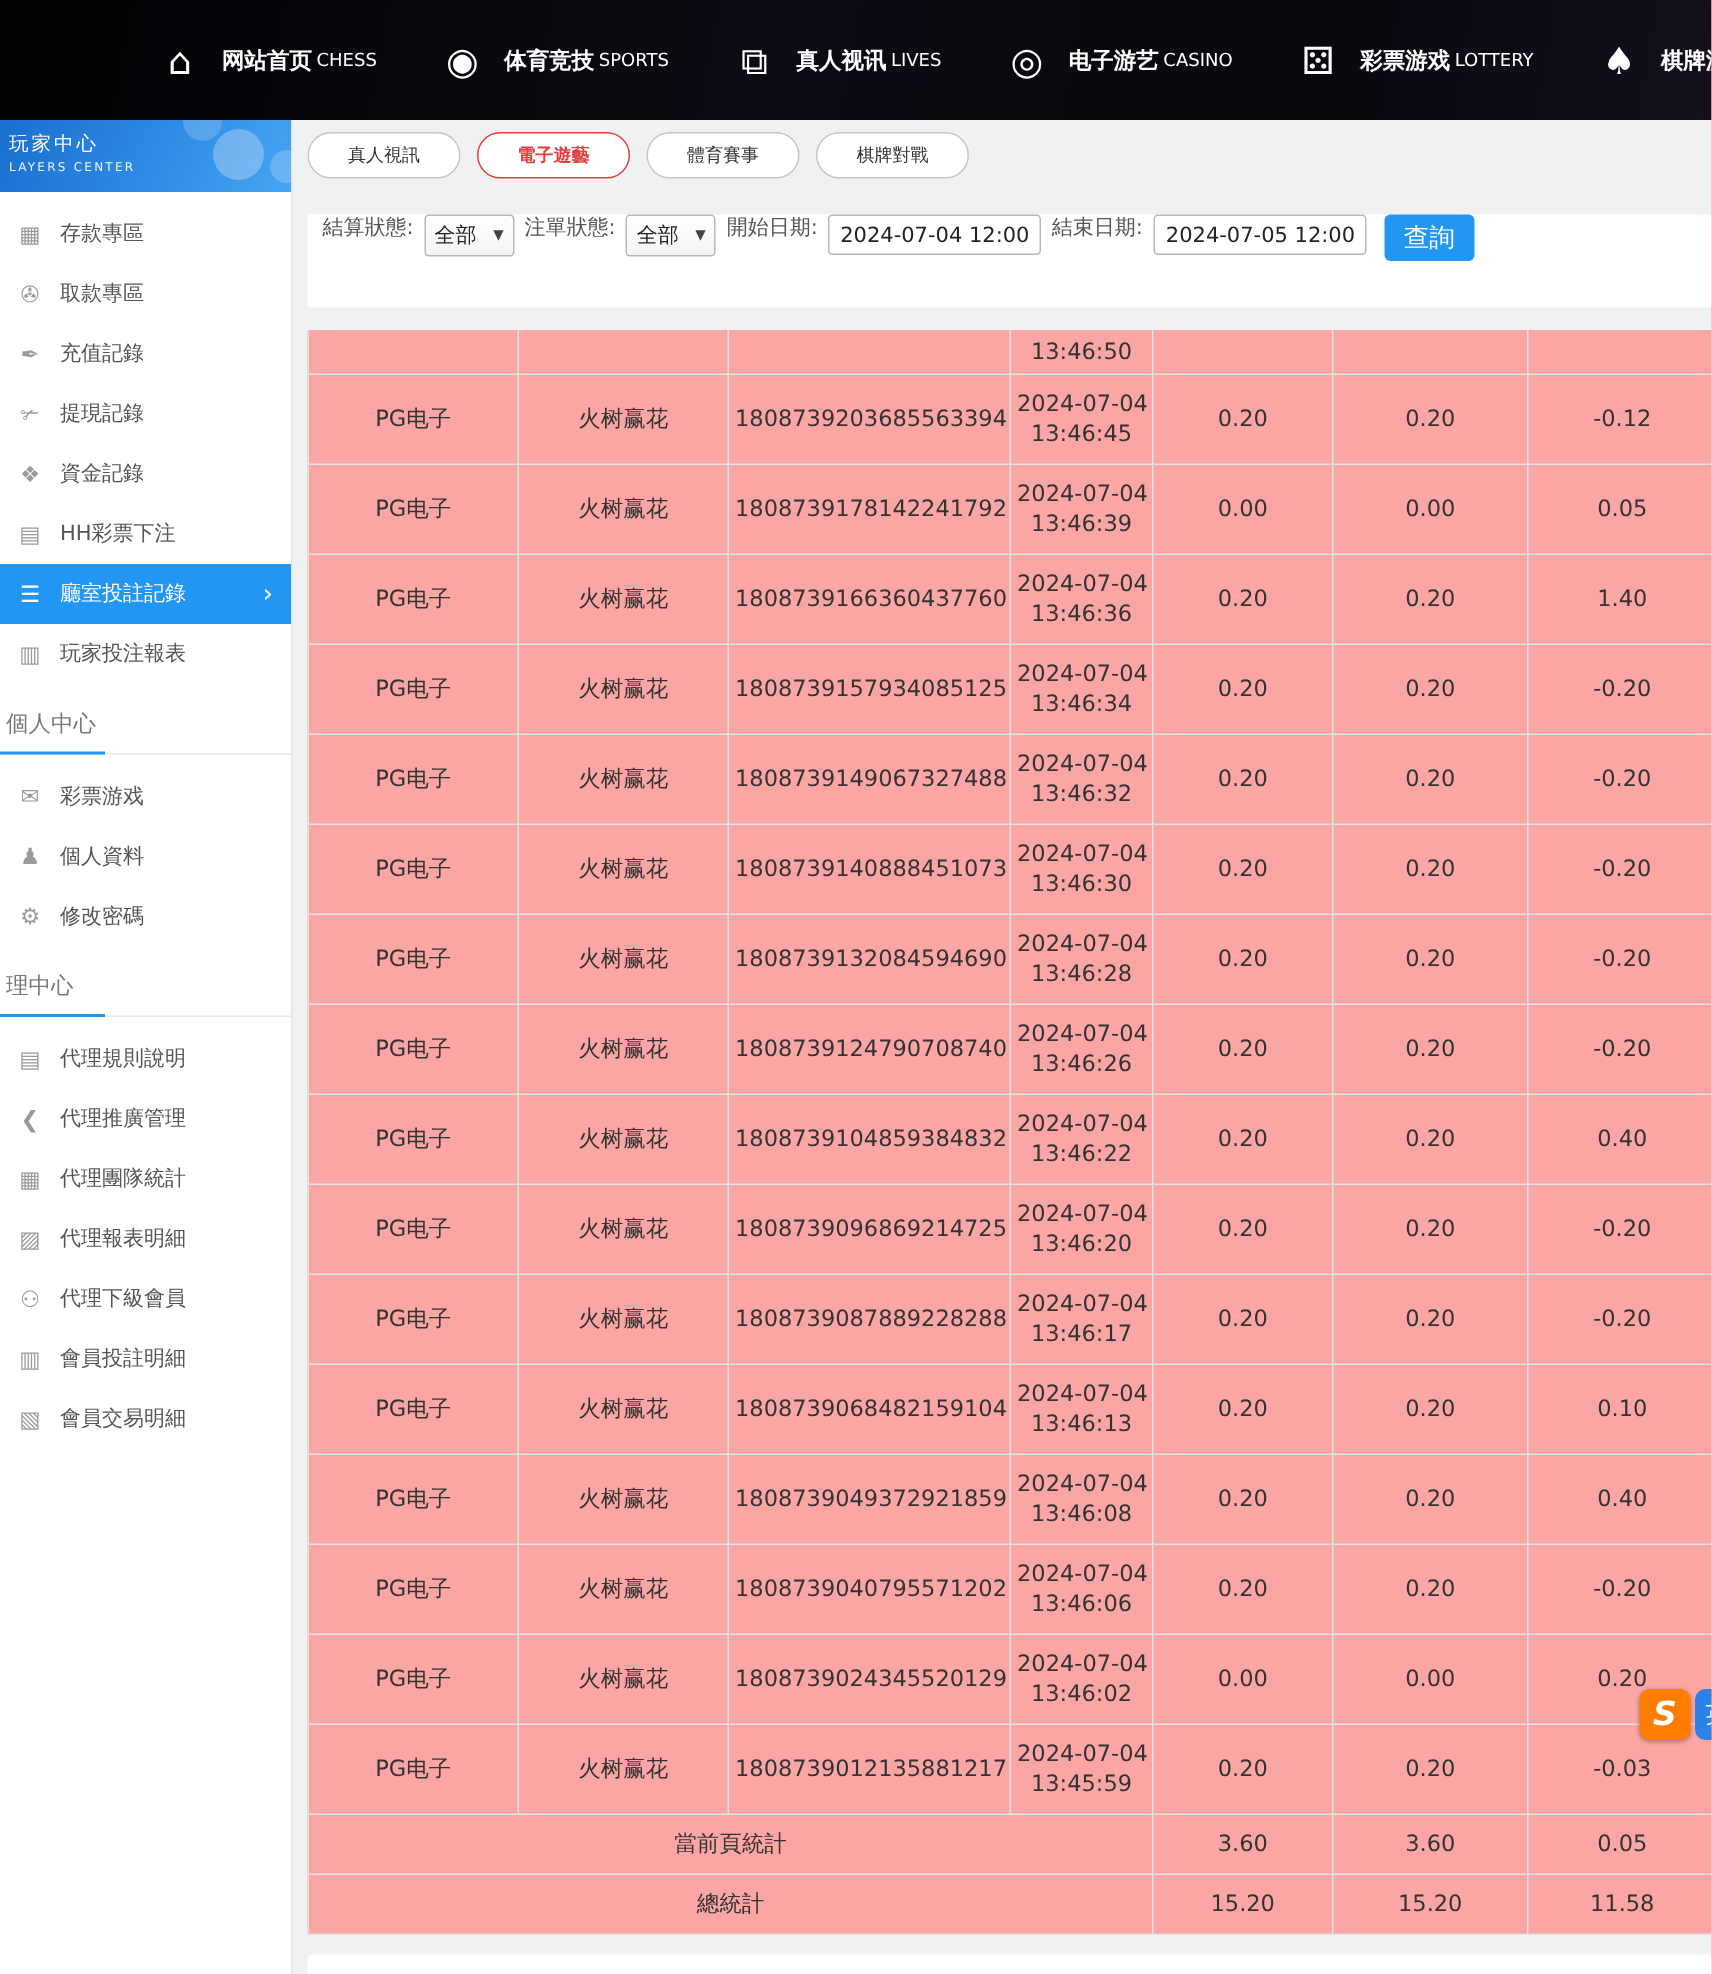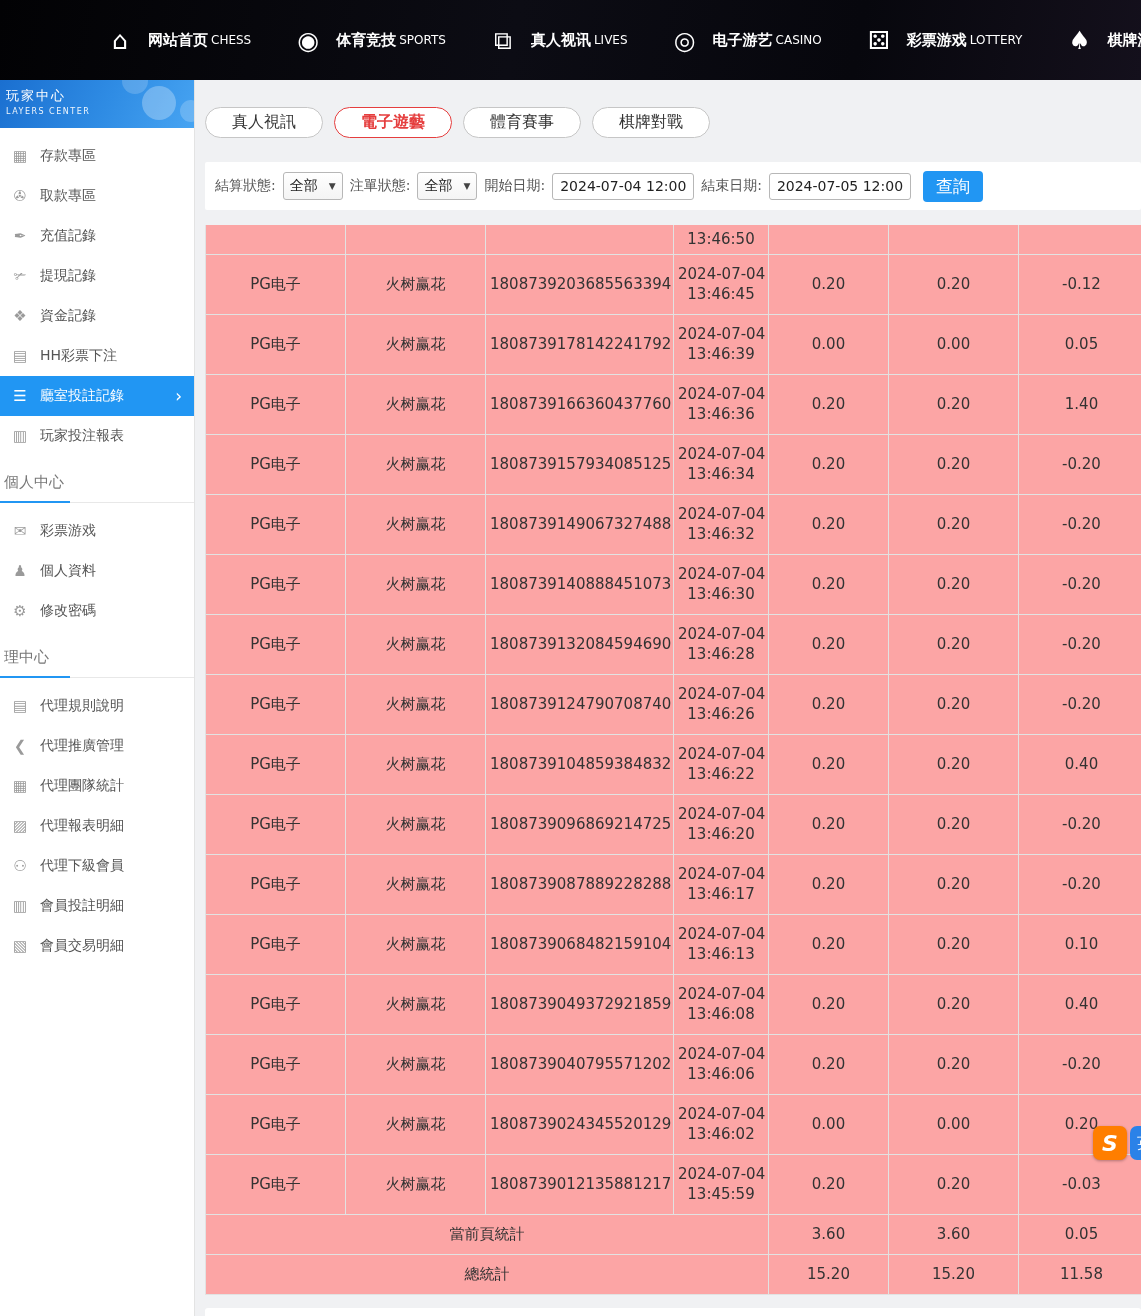--- a/index.html
+++ b/index.html
@@ -33,25 +33,25 @@
   .sb-item{height:40px;display:flex;align-items:center;padding:0 12px 0 10px;color:#555;font-size:14px;cursor:pointer;}
   .sb-icon{width:20px;font-size:15px;color:#9a9a9a;margin-right:10px;text-align:center;line-height:1;}
   .sb-label{white-space:nowrap;}
   .sb-arrow{display:none;margin-left:auto;font-size:17px;line-height:1;}
   .sb-item.active{background:#2196f3;color:#fff;}
   .sb-item.active .sb-icon{color:#fff;}
   .sb-item.active .sb-arrow{display:block;color:#fff;}
 
   
   .tabs{display:flex;gap:11px;margin-top:8px;}
-  .tab-pill{height:31px;padding:0 26px;border:1px solid #c6c6c6;border-radius:16px;background:#fff;font-size:16px;color:#333;cursor:pointer;font-family:inherit;white-space:nowrap;margin-top:19px;}
+  .tab-pill{height:31px;padding:0 26px;border:1px solid #c6c6c6;border-radius:16px;background:#fff;font-size:12px;color:#333;cursor:pointer;font-family:inherit;white-space:nowrap;}
   .tab-pill.active{color:#e53e3e;border-color:#e53e3e;font-weight:bold;}
 
   
-  .filter-bar{margin-top:24px;background:#fff;height:48px;display:flex;align-items:center;gap:7px;padding:0 10px;border-radius:2px;}
+  .filter-bar{margin-top:24px;background:#fff;height:62px;display:flex;align-items:flex-start;gap:7px;padding:0 10px;border-radius:2px;}
   .f-label{font-size:14px;color:#555;white-space:nowrap;}
   .select-box{height:28px;border:1px solid #b7b7b7;border-radius:3px;background:linear-gradient(#fff,#f4f4f4);display:flex;align-items:center;justify-content:space-between;padding:0 6px;gap:10px;font-size:14px;color:#222;min-width:60px;cursor:pointer;}
   .caret{font-size:9px;color:#444;}
   .date-input{height:27px;border:1px solid #b7b7b7;border-radius:3px;padding:0 7px;font-size:14px;color:#222;width:142px;font-family:inherit;background:#fff;}
   .search-btn{height:31px;padding:0 13px;background:#2196f3;color:#fff;border:none;border-radius:4px;font-size:17px;cursor:pointer;margin-left:5px;font-family:inherit;}
 
   
   .table-wrap{margin-top:15px;background:#fca5a5;}
   table{border-collapse:collapse;table-layout:fixed;width:939px;font-size:15px;color:#333;}
   td{border:1px solid #e2e2e2;text-align:center;vertical-align:middle;padding:4px 4px;overflow:hidden;white-space:nowrap;}

